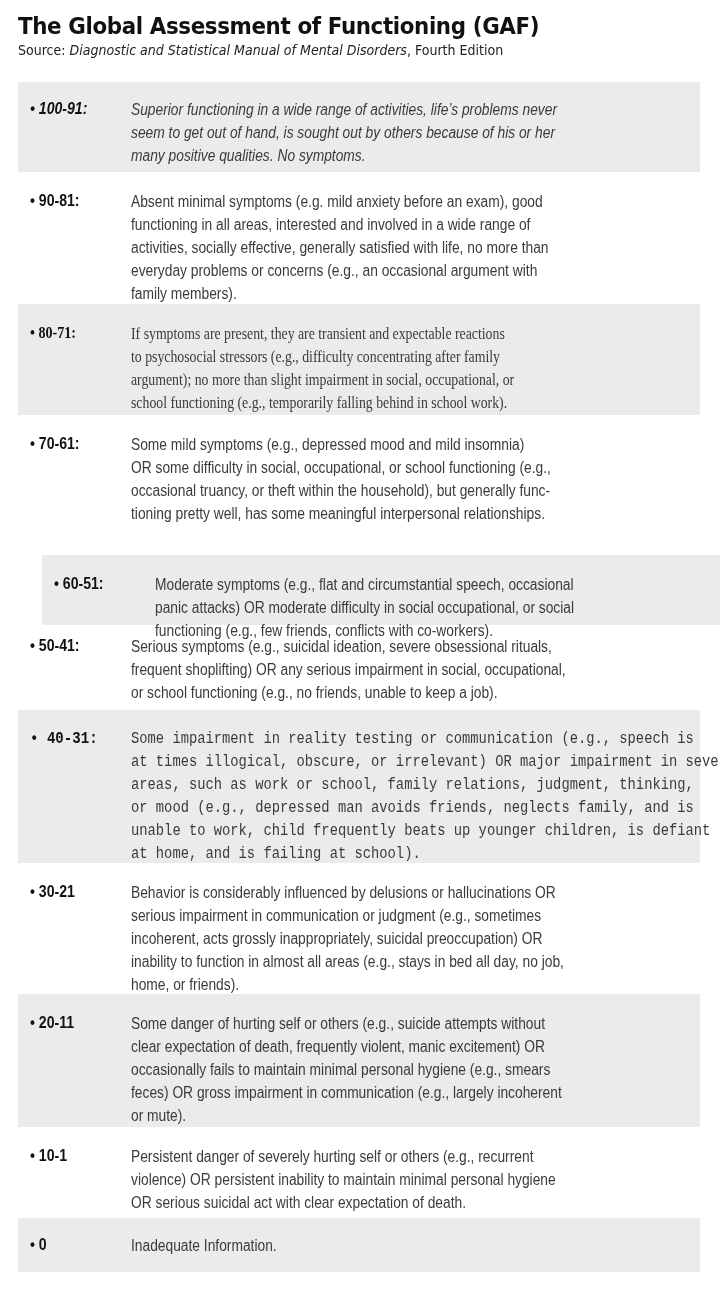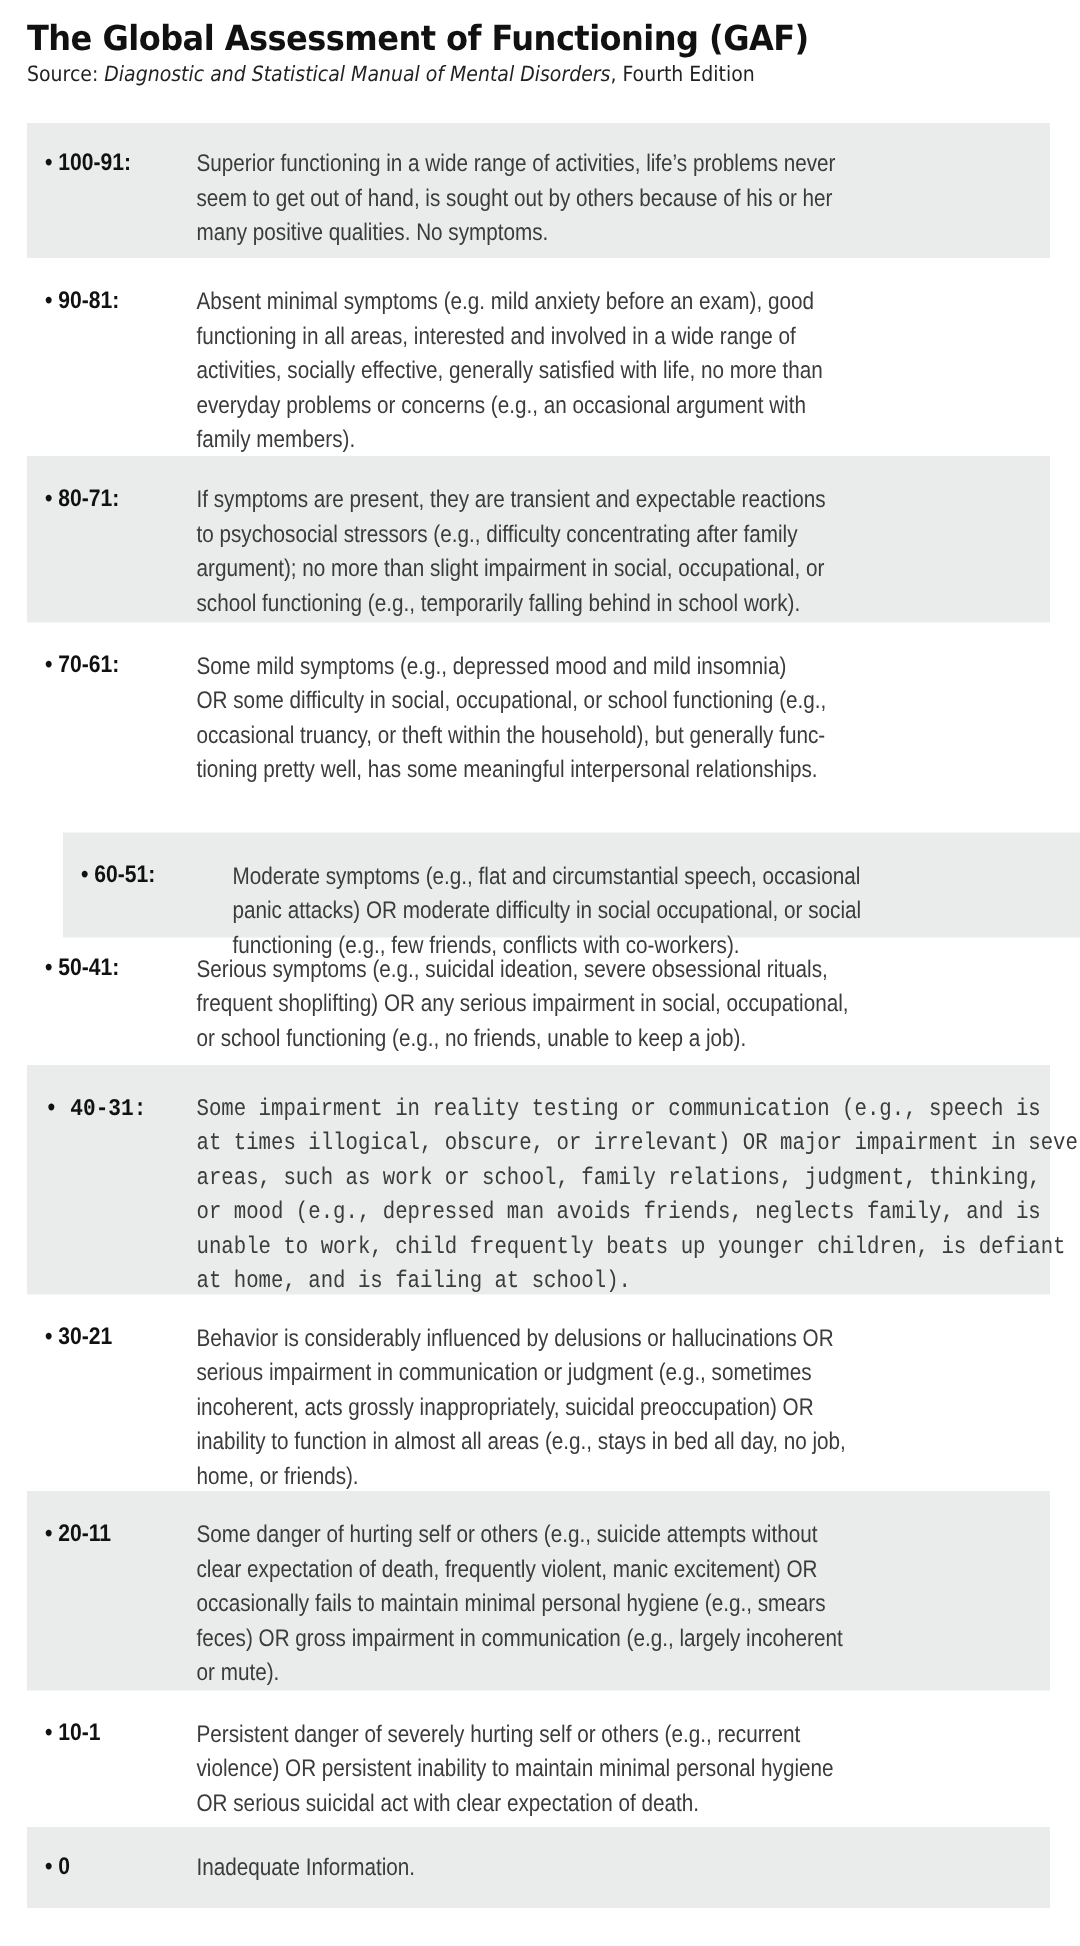--- a/index.html
+++ b/index.html
@@ -23,39 +23,39 @@
 </style>
 </head>
 <body>
 
 <div class="header">
   <div class="title">The Global Assessment of Functioning (GAF)</div>
   <div class="subtitle"><span>Source: </span><span class="ital">Diagnostic and Statistical Manual of Mental Disorders</span><span>, Fourth Edition</span></div>
 </div>
 
 <div id="rows">
-    <div class="row shaded" style="top: 82px; height: 90px;">
+    <div class="row shaded" style="top: 82px; height: 90px; font-style: italic;">
       <div class="label" style="top: 18px;">• 100-91:</div>
       <div class="desc" style="top: 16px;">
         <span class="ln">Superior functioning in a wide range of activities, life’s problems never</span>
         <span class="ln">seem to get out of hand, is sought out by others because of his or her</span>
         <span class="ln">many positive qualities. No symptoms.</span>
       </div>
     </div>
     <div class="row" style="top: 172px; height: 164px;">
       <div class="label" style="top: 20px;">• 90-81:</div>
       <div class="desc" style="top: 18px;">
         <span class="ln">Absent minimal symptoms (e.g. mild anxiety before an exam), good</span>
         <span class="ln">functioning in all areas, interested and involved in a wide range of</span>
         <span class="ln">activities, socially effective, generally satisfied with life, no more than</span>
         <span class="ln">everyday problems or concerns (e.g., an occasional argument with</span>
         <span class="ln">family members).</span>
       </div>
     </div>
-    <div class="row shaded" style="top: 304px; height: 111px;">
+    <div class="row shaded" style="top: 304px; height: 111px; font-family: Liberation Serif, serif;">
       <div class="label" style="top: 20px;">• 80-71:</div>
       <div class="desc" style="top: 18px;">
         <span class="ln">If symptoms are present, they are transient and expectable reactions</span>
         <span class="ln">to psychosocial stressors (e.g., difficulty concentrating after family</span>
         <span class="ln">argument); no more than slight impairment in social, occupational, or</span>
         <span class="ln">school functioning (e.g., temporarily falling behind in school work).</span>
       </div>
     </div>
     <div class="row" style="top: 415px; height: 112px;">
       <div class="label" style="top: 20px;">• 70-61:</div>

